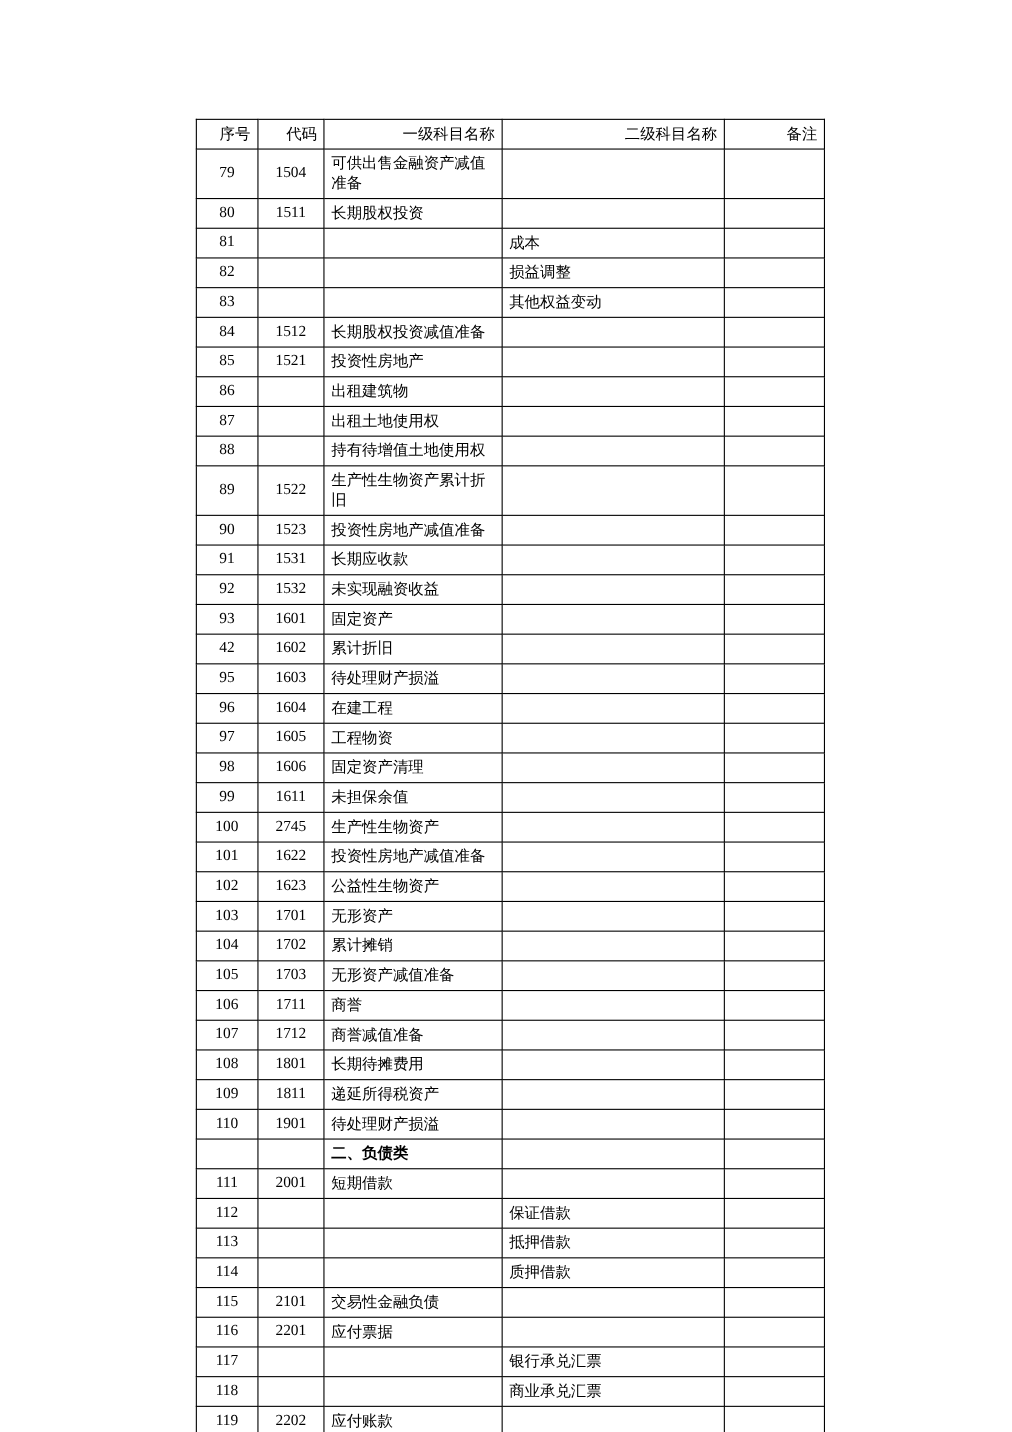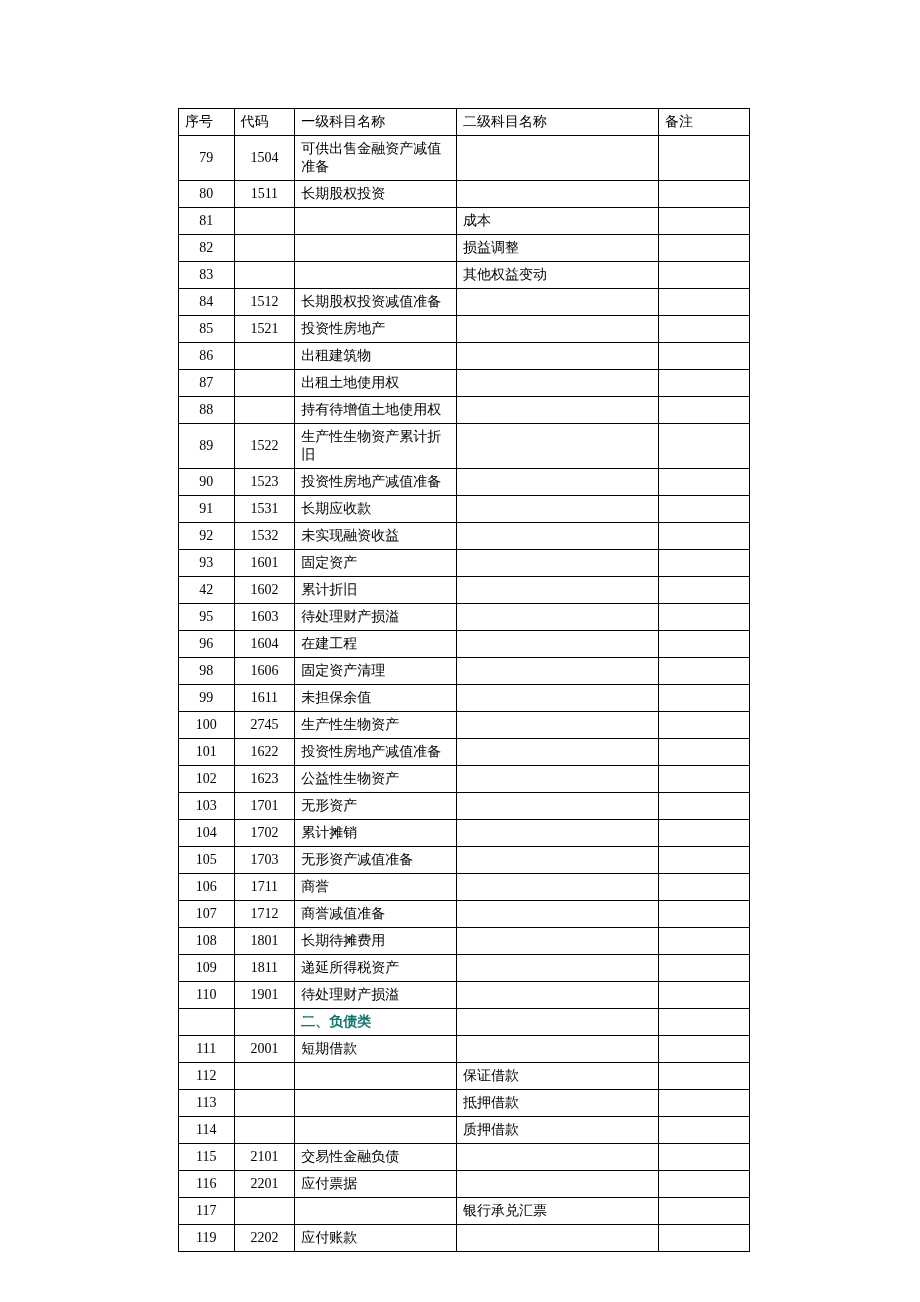--- a/index.html
+++ b/index.html
@@ -27,30 +27,30 @@
   col.col-lvl2  { width: 200px; }
   col.col-note  { width: 90px; }
   th, td {
     border: 1px solid #000000;
     padding: 4px 6px;
     height: 18px;
     vertical-align: middle;
     font-weight: normal;
   }
   th {
-    text-align: left;
+    text-align: right;
   }
   td.seq, td.code {
     text-align: center;
   }
   td.lvl1, td.lvl2, td.note {
     text-align: left;
   }
   .section-header {
-    color: #0f766e;
+    color: #000000;
     font-weight: bold;
   }
 </style>
 </head>
 <body>
 
 <div class="page">
   <table>
     <colgroup>
       <col class="col-seq">
@@ -189,20 +189,27 @@
           <td class="note"></td>
         </tr>
         <tr>
           <td class="seq">96</td>
           <td class="code">1604</td>
           <td class="lvl1">在建工程</td>
           <td class="lvl2"></td>
           <td class="note"></td>
         </tr>
         <tr>
+          <td class="seq">97</td>
+          <td class="code">1605</td>
+          <td class="lvl1">工程物资</td>
+          <td class="lvl2"></td>
+          <td class="note"></td>
+        </tr>
+        <tr>
           <td class="seq">98</td>
           <td class="code">1606</td>
           <td class="lvl1">固定资产清理</td>
           <td class="lvl2"></td>
           <td class="note"></td>
         </tr>
         <tr>
           <td class="seq">99</td>
           <td class="code">1611</td>
           <td class="lvl1">未担保余值</td>
@@ -333,20 +340,27 @@
           <td class="code">2201</td>
           <td class="lvl1">应付票据</td>
           <td class="lvl2"></td>
           <td class="note"></td>
         </tr>
         <tr>
           <td class="seq">117</td>
           <td class="code"></td>
           <td class="lvl1"></td>
           <td class="lvl2">银行承兑汇票</td>
+          <td class="note"></td>
+        </tr>
+        <tr>
+          <td class="seq">118</td>
+          <td class="code"></td>
+          <td class="lvl1"></td>
+          <td class="lvl2">商业承兑汇票</td>
           <td class="note"></td>
         </tr>
         <tr>
           <td class="seq">119</td>
           <td class="code">2202</td>
           <td class="lvl1">应付账款</td>
           <td class="lvl2"></td>
           <td class="note"></td>
         </tr>
       </tbody>

